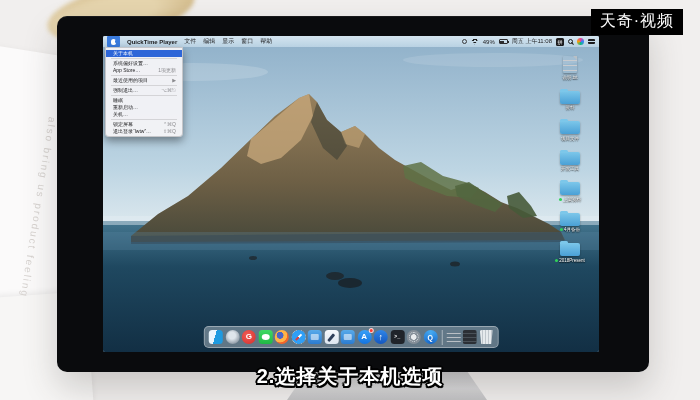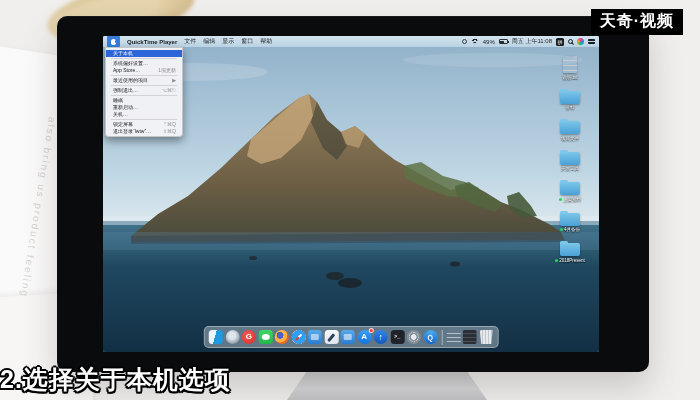--- a/index.html
+++ b/index.html
@@ -124,23 +124,23 @@
   .dk-sep { width:1px; height:15px; background:rgba(255,255,255,.45); margin:0 1.5px; }
   .dk-stackdocs { background:linear-gradient(180deg,#fdfdfd,#ccd1d6);
         background-image:repeating-linear-gradient(180deg, rgba(0,0,0,0) 0 3px, #b9bfc5 3px 4px); border-radius:2px; }
   .dk-stackdark { background:#2b2f35; border-radius:2px;
         background-image:repeating-linear-gradient(180deg, rgba(0,0,0,0) 0 3px, #4a5158 3px 4px); }
   .dk-trash { clip-path:polygon(4% 0,96% 0,86% 100%,14% 100%); border-radius:2px;
         background:repeating-linear-gradient(90deg,#e6eaed 0 2px,#bfc6cc 2px 3px); }
 
   
   .watermark { position:absolute; top:9px; right:17px; z-index:9; background:#000; color:#fff;
-               font-size:16px; font-weight:bold; letter-spacing:1px; padding:2px 9px 3px 9px; }
-  .caption { position:absolute; left:0; right:0; top:363px; z-index:9; text-align:left;
-             font-size:25px; font-weight:bold; color:#fff; letter-spacing:1px;
+               font-size:16px; font-weight:normal; letter-spacing:1px; padding:2px 9px 3px 9px; }
+  .caption { position:absolute; left:0; right:0; top:363px; z-index:9; text-align:center;
+             font-size:20px; font-weight:bold; color:#fff; letter-spacing:1px;
              text-shadow:2px 0 0 #000,-2px 0 0 #000,0 2px 0 #000,0 -2px 0 #000,
                          1.5px 1.5px 0 #000,-1.5px -1.5px 0 #000,1.5px -1.5px 0 #000,-1.5px 1.5px 0 #000; }
 </style>
 </head>
 <body>
 
 <div class="stage">
 
   <div class="plant1"></div>
   <div class="plant2"></div>

